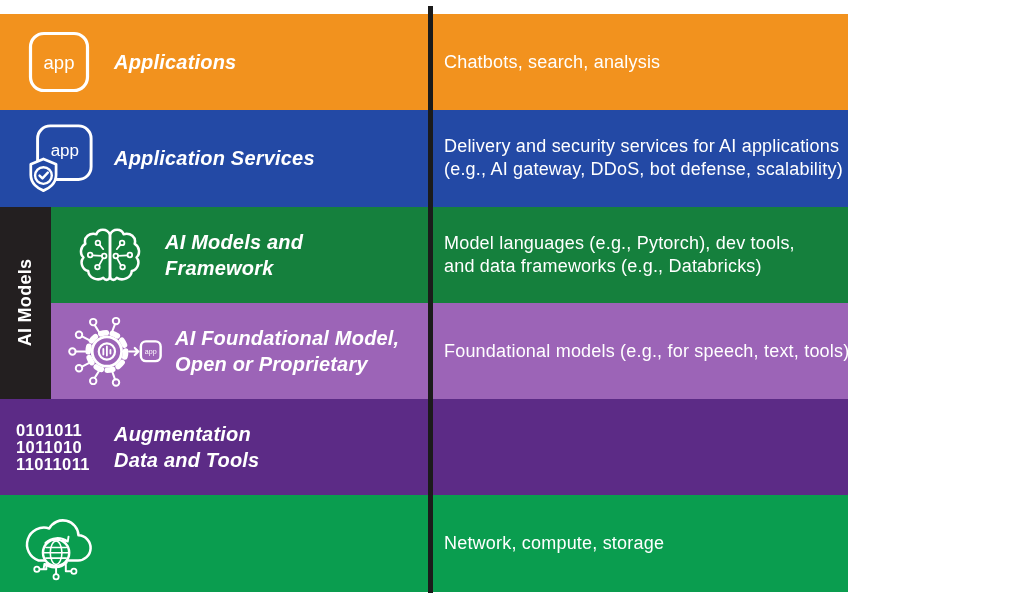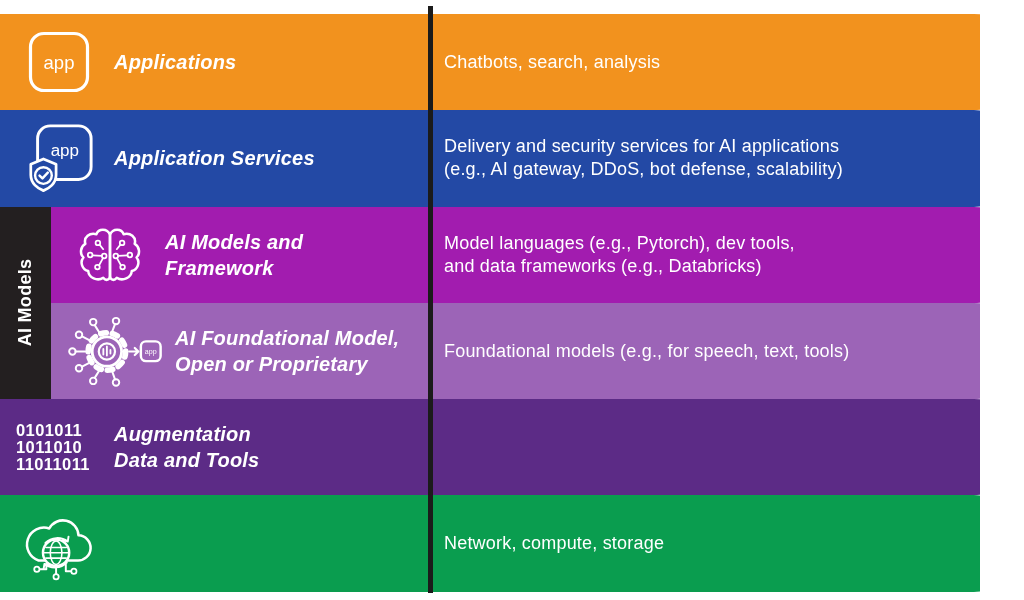--- a/index.html
+++ b/index.html
@@ -1,17 +1,17 @@
 <!DOCTYPE html>
 <html><head>
 <meta charset="utf-8">
 <style>
   html,body { margin:0; padding:0; background:#ffffff; }
   .canvas {
-    position:relative; width:980px; height:600px; background:#ffffff;
+    position:relative; width:848px; height:600px; background:#ffffff;
     overflow:hidden; font-family:"Liberation Sans", sans-serif;
   }
   .stack { position:absolute; top:14px; left:0; }
   .row {
     height:96.3px; width:1022px;
     border-radius:0 48.2px 48.2px 0;
     display:flex; align-items:center;
   }
   .row.indent { width:971px; margin-left:51px; }
   .row-left {
@@ -80,21 +80,21 @@
             <circle cx="21" cy="53.5" r="8.6" stroke-width="2.5"></circle>
             <path d="M17,53.5 L20,56.5 L25.5,50.5" stroke-width="2.5"></path>
           </svg>
         </div>
         <div class="row-label">Application Services</div>
       </div>
       <div class="row-right">Delivery and security services for AI applications
 (e.g., AI gateway, DDoS, bot defense, scalability)</div>
     </div>
 
-    <div class="row indent" style="background-color: #a21caf;">
+    <div class="row indent" style="background-color: #15803d;">
       <div class="row-left">
         <div class="icon-box">
           <svg width="64" height="60" viewBox="0 0 66 62" fill="none" stroke="#ffffff" stroke-linecap="round" stroke-linejoin="round">
             <path d="M33,10 C30,3 21,3.5 19,9.5 C12,7.5 5.5,12.5 7.5,19.5 C2.5,22 1.5,30 5.5,33.5 C1.5,38.5 4.5,46.5 10.5,47.5 C11,54.5 20,58.5 26,54.5 C29,58.5 33,56.5 33,52.5 Z" stroke-width="2.6"></path>
             <path d="M33,10 C36,3 45,3.5 47,9.5 C54,7.5 60.5,12.5 58.5,19.5 C63.5,22 64.5,30 60.5,33.5 C64.5,38.5 61.5,46.5 55.5,47.5 C55,54.5 46,58.5 40,54.5 C37,58.5 33,56.5 33,52.5 Z" stroke-width="2.6"></path>
             <circle cx="20.5" cy="18.5" r="2.4" stroke-width="1.8"></circle>
             <circle cx="12.5" cy="31" r="2.4" stroke-width="1.8"></circle>
             <circle cx="20" cy="43.5" r="2.4" stroke-width="1.8"></circle>
             <circle cx="27" cy="32" r="2.4" stroke-width="1.8"></circle>
             <path d="M22.2,20.3 L26,25 M14.9,31.3 L24.6,32 M21.6,41.8 L25.8,34.3" stroke-width="1.8"></path>

